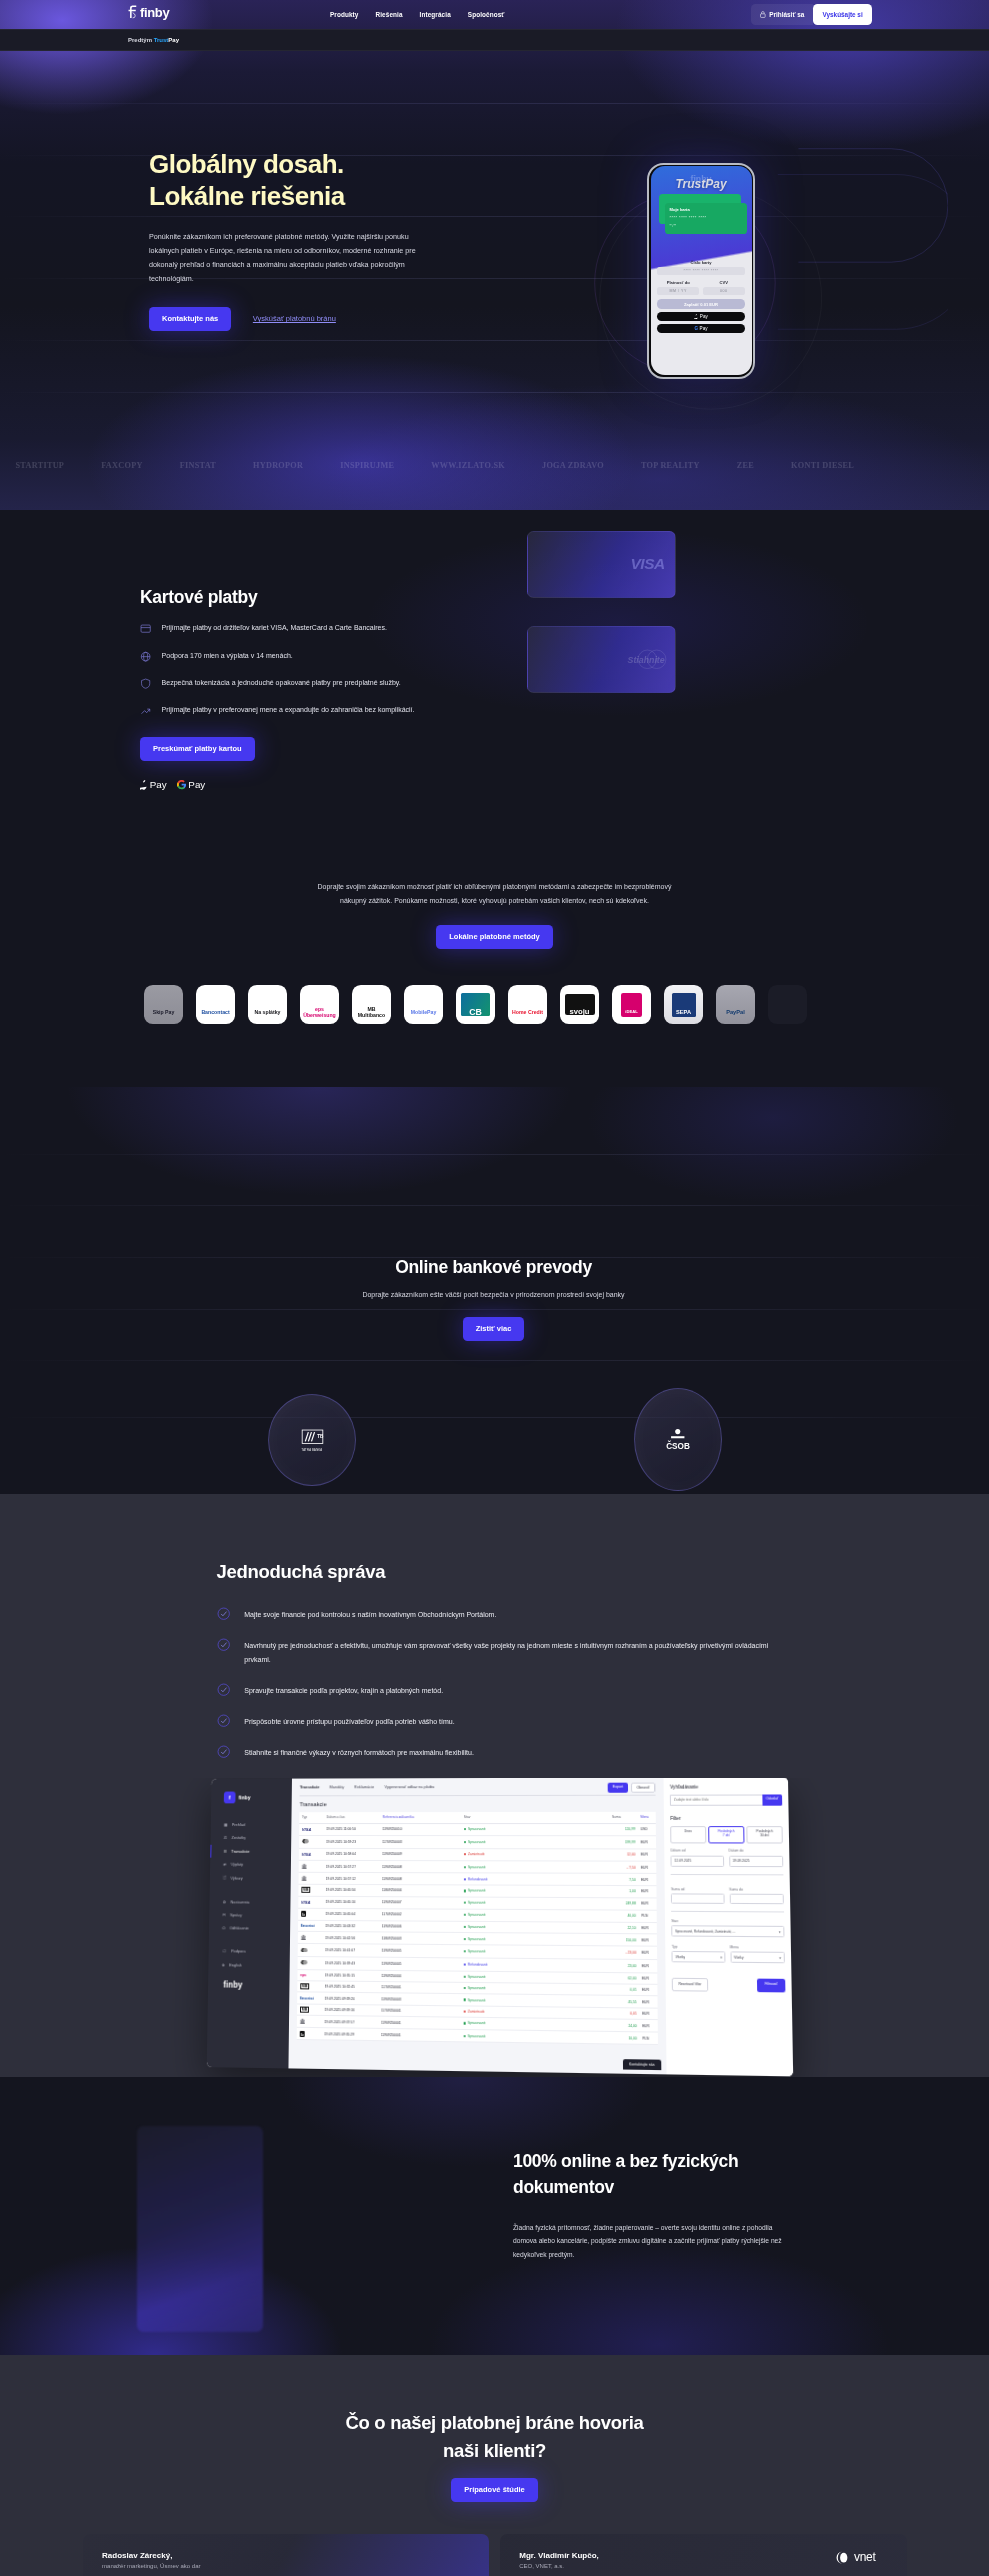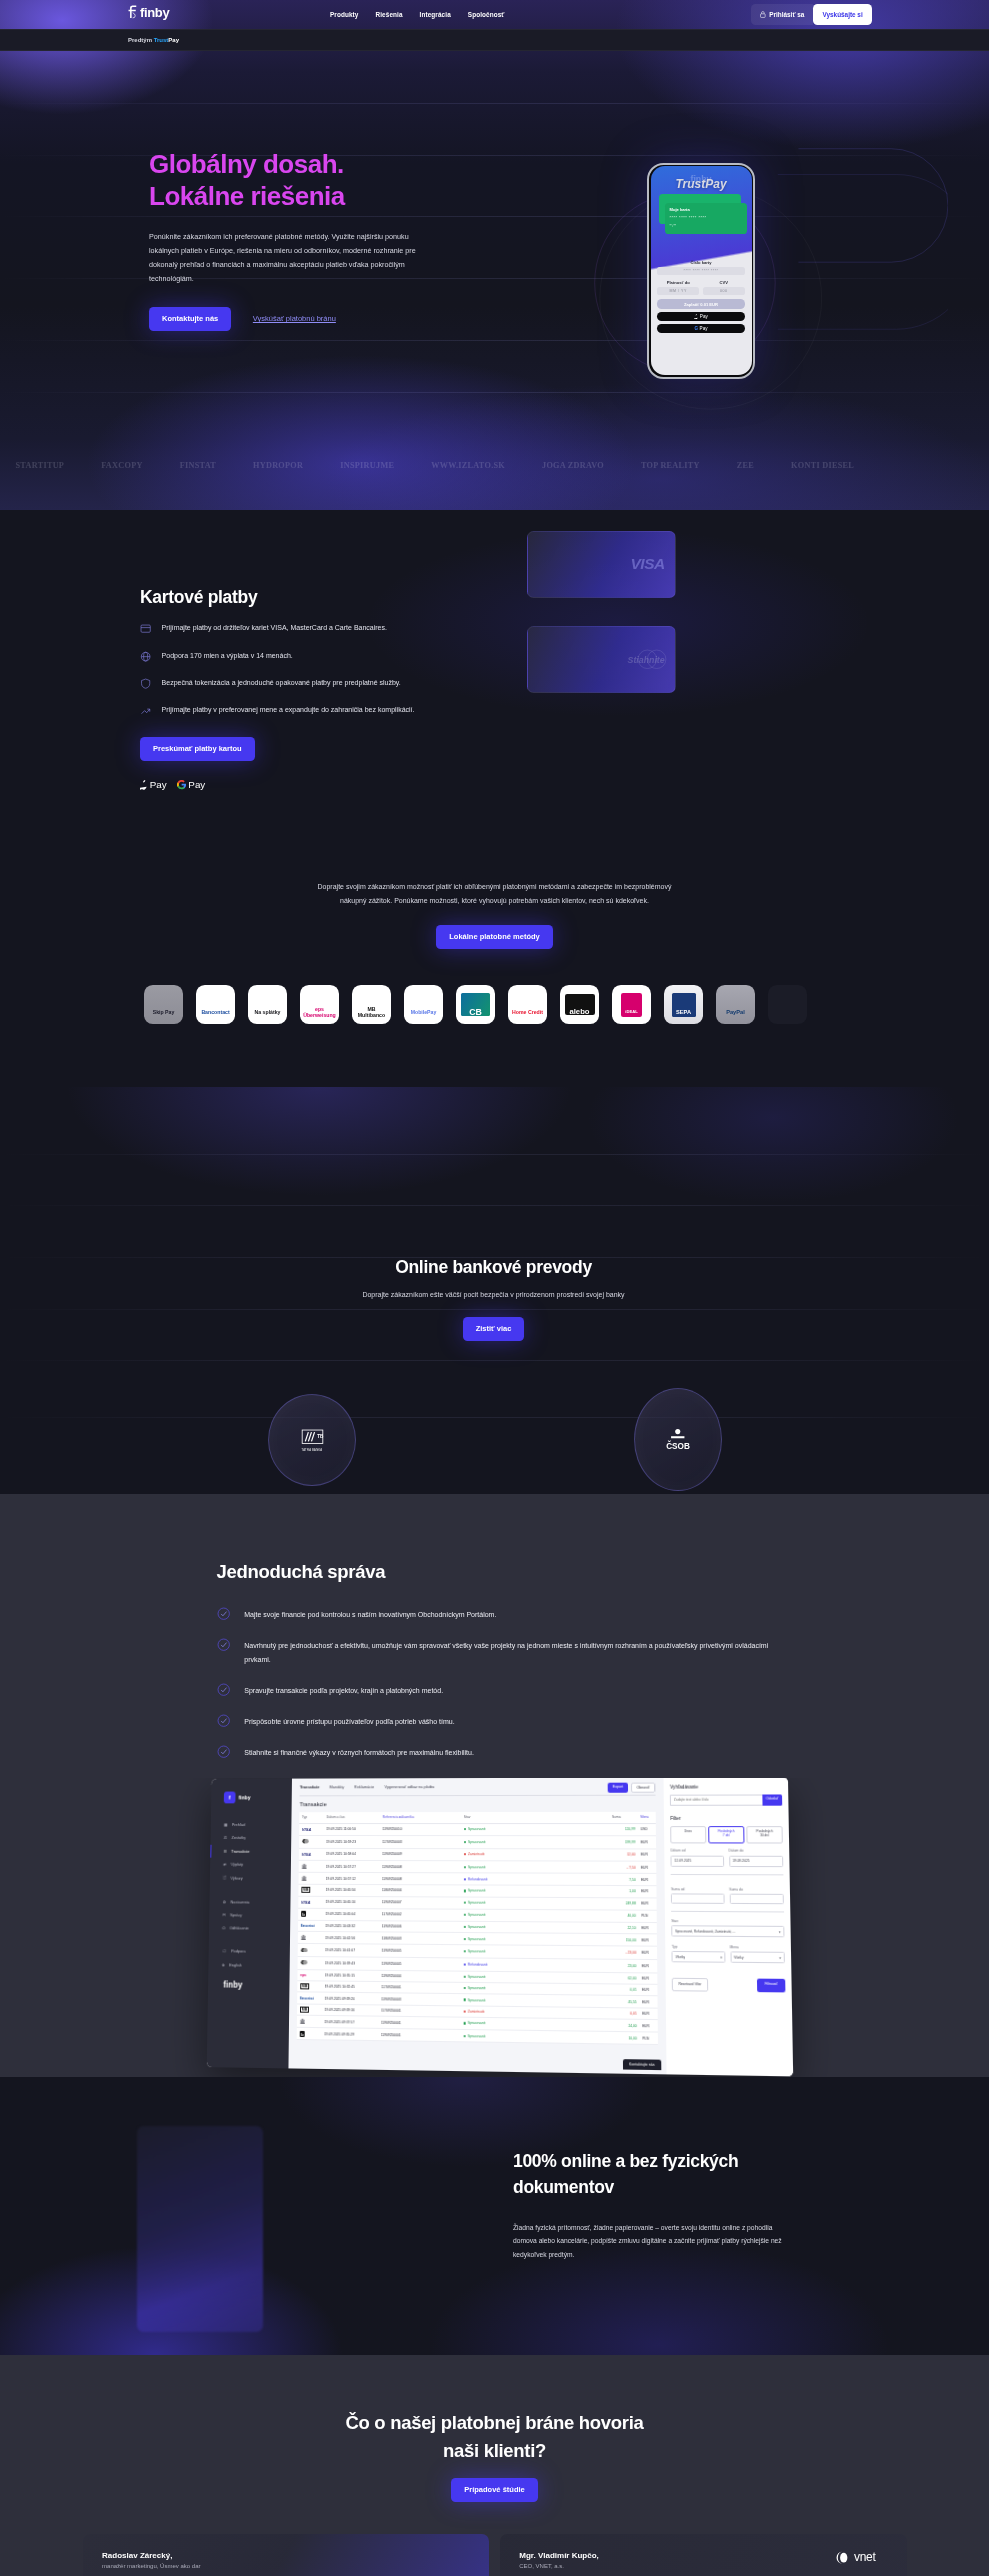--- a/index.html
+++ b/index.html
@@ -83,21 +83,21 @@
   }
   .subbar .inner { margin-left: 128px; font-size: 6px; color: #d6d7e0; font-weight: 600; }
   .subbar .tp { color: #29a8ff; }
   .subbar .tp b { color: #fff; }
 
   
   .hero-inner { position: relative; z-index: 5; width: 989px; }
   .hero-copy { position: absolute; left: 149px; top: 98px; width: 330px; }
   .hero-copy h1 {
     font-size: 26px; line-height: 1.23; font-weight: 800; letter-spacing: -0.5px;
-    color: #d946ef;
+    color: #fef9c3;
   }
   .hero-copy p {
     margin-top: 17.5px; font-size: 7.2px; line-height: 1.92; color: #d9dae4; max-width: 268px;
   }
   .hero-cta { margin-top: 21.6px; display: flex; align-items: center; gap: 21.6px; }
   .btn-primary {
     background: #4638f0; color: #fff; border: none; border-radius: 4.6px;
     padding: 0 13px; height: 24px; font-size: 7.5px; font-weight: 700;
     font-family: inherit; cursor: pointer;
     box-shadow: 0 0 25px rgba(70,56,240,.45);
@@ -580,21 +580,21 @@
       <div class="pm" style="padding:0">
         <div style="width:29px;height:23px;background:linear-gradient(120deg,#0d6e9e,#13936e);display:flex;align-items:center;justify-content:center;border-radius:1.5px">
           <span class="lbl" style="color:#fff;font-size:8.8px">CB</span>
         </div>
       </div>
       <div class="pm">
         <span class="lbl" style="color:#e8112d">Home Credit</span>
       </div>
       <div class="pm" style="padding:0">
         <div style="width:30px;height:20.6px;background:#111;border-radius:2.1px;display:flex;align-items:center;justify-content:center">
-          <span class="lbl" style="color:#fff;font-size:7.7px">alebo</span>
+          <span class="lbl" style="color:#fff;font-size:7.7px">svoju</span>
         </div>
       </div>
       <div class="pm" style="padding:0">
         <div style="width:20.6px;height:24px;background:#d6006d;border-radius:2.1px;display:flex;align-items:center;justify-content:center">
           <span class="lbl" style="color:#fff;font-size:4.1px">iDEAL</span>
         </div>
       </div>
       <div class="pm" style="background:linear-gradient(180deg,#f3f3f6,#dcdce2);padding:0">
         <div style="width:24px;height:24px;background:#1a3a78;border-radius:1.5px;display:flex;align-items:center;justify-content:center">
           <span class="lbl" style="color:#fff;font-size:5.7px">SEPA</span>

